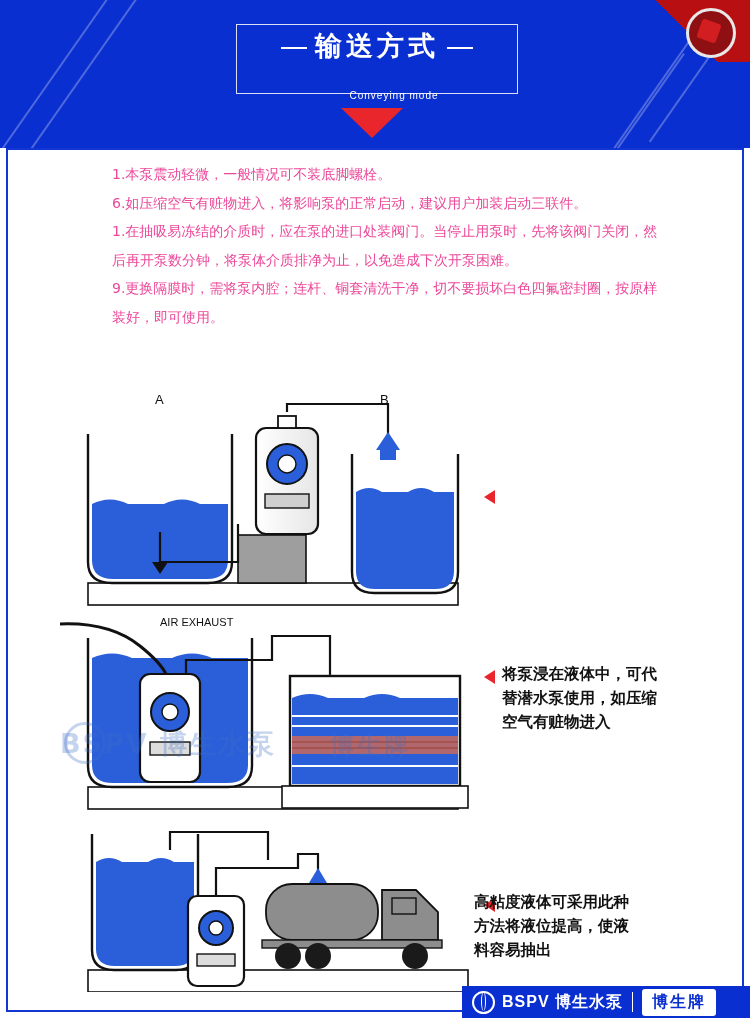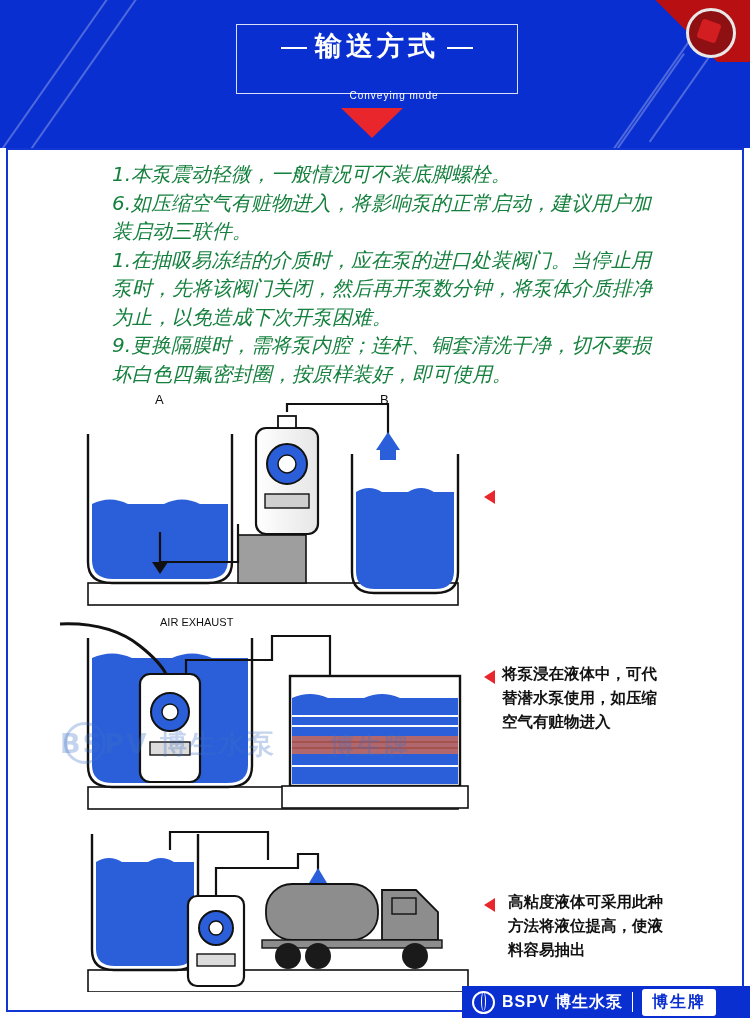--- a/index.html
+++ b/index.html
@@ -60,23 +60,22 @@
 
   
   .frame{
     position:absolute;left:6px;top:148px;width:738px;height:864px;
     border:2px solid #1236d4;box-sizing:border-box;
   }
 
   
   .textblock{
     position:absolute;left:112px;top:160px;width:548px;
-    color:#15803d;font-size:20px;line-height:28.5px;
+    color:#ec4899;font-size:14px;line-height:28.5px;
     font-family:"DejaVu Sans","Liberation Sans",sans-serif;
-    font-style:italic;
   }
   .textblock p{margin:0;}
 
   
   .diagrams{position:absolute;left:0;top:392px;width:750px;height:600px;}
   svg.dg{position:absolute;left:0;top:0;}
 
   
   .caption{
     position:absolute;color:#111;font-size:15.5px;line-height:24px;font-weight:bold;
@@ -259,21 +258,21 @@
         <circle cx="415" cy="132" r="13" fill="#1a1a1a"></circle>
       </g>
     </svg>
 
     <div class="cap-tri" style="left:484px;top:98px;"></div>
 
     <div class="cap-tri" style="left:484px;top:278px;"></div>
     <div class="caption" style="left:502px;top:270px;">将泵浸在液体中，可代替潜水泵使用，如压缩空气有赃物进入</div>
 
     <div class="cap-tri" style="left:484px;top:506px;"></div>
-    <div class="caption" style="left:508px;top:498px;">高粘度液体可采用此种方法将液位提高，使液料容易抽出</div>
+    <div class="caption" style="left:474px;top:498px;">高粘度液体可采用此种方法将液位提高，使液料容易抽出</div>
   </div>
 
   <div class="wmcircle"></div>
   <div class="wm wm1">BSPV 博生水泵</div>
   <div class="wm wm2">博生牌</div>
 
   <div class="footer">
     <div class="fglobe"></div>
     <div class="ftext">BSPV 博生水泵</div>
     <div class="fsep"></div>

